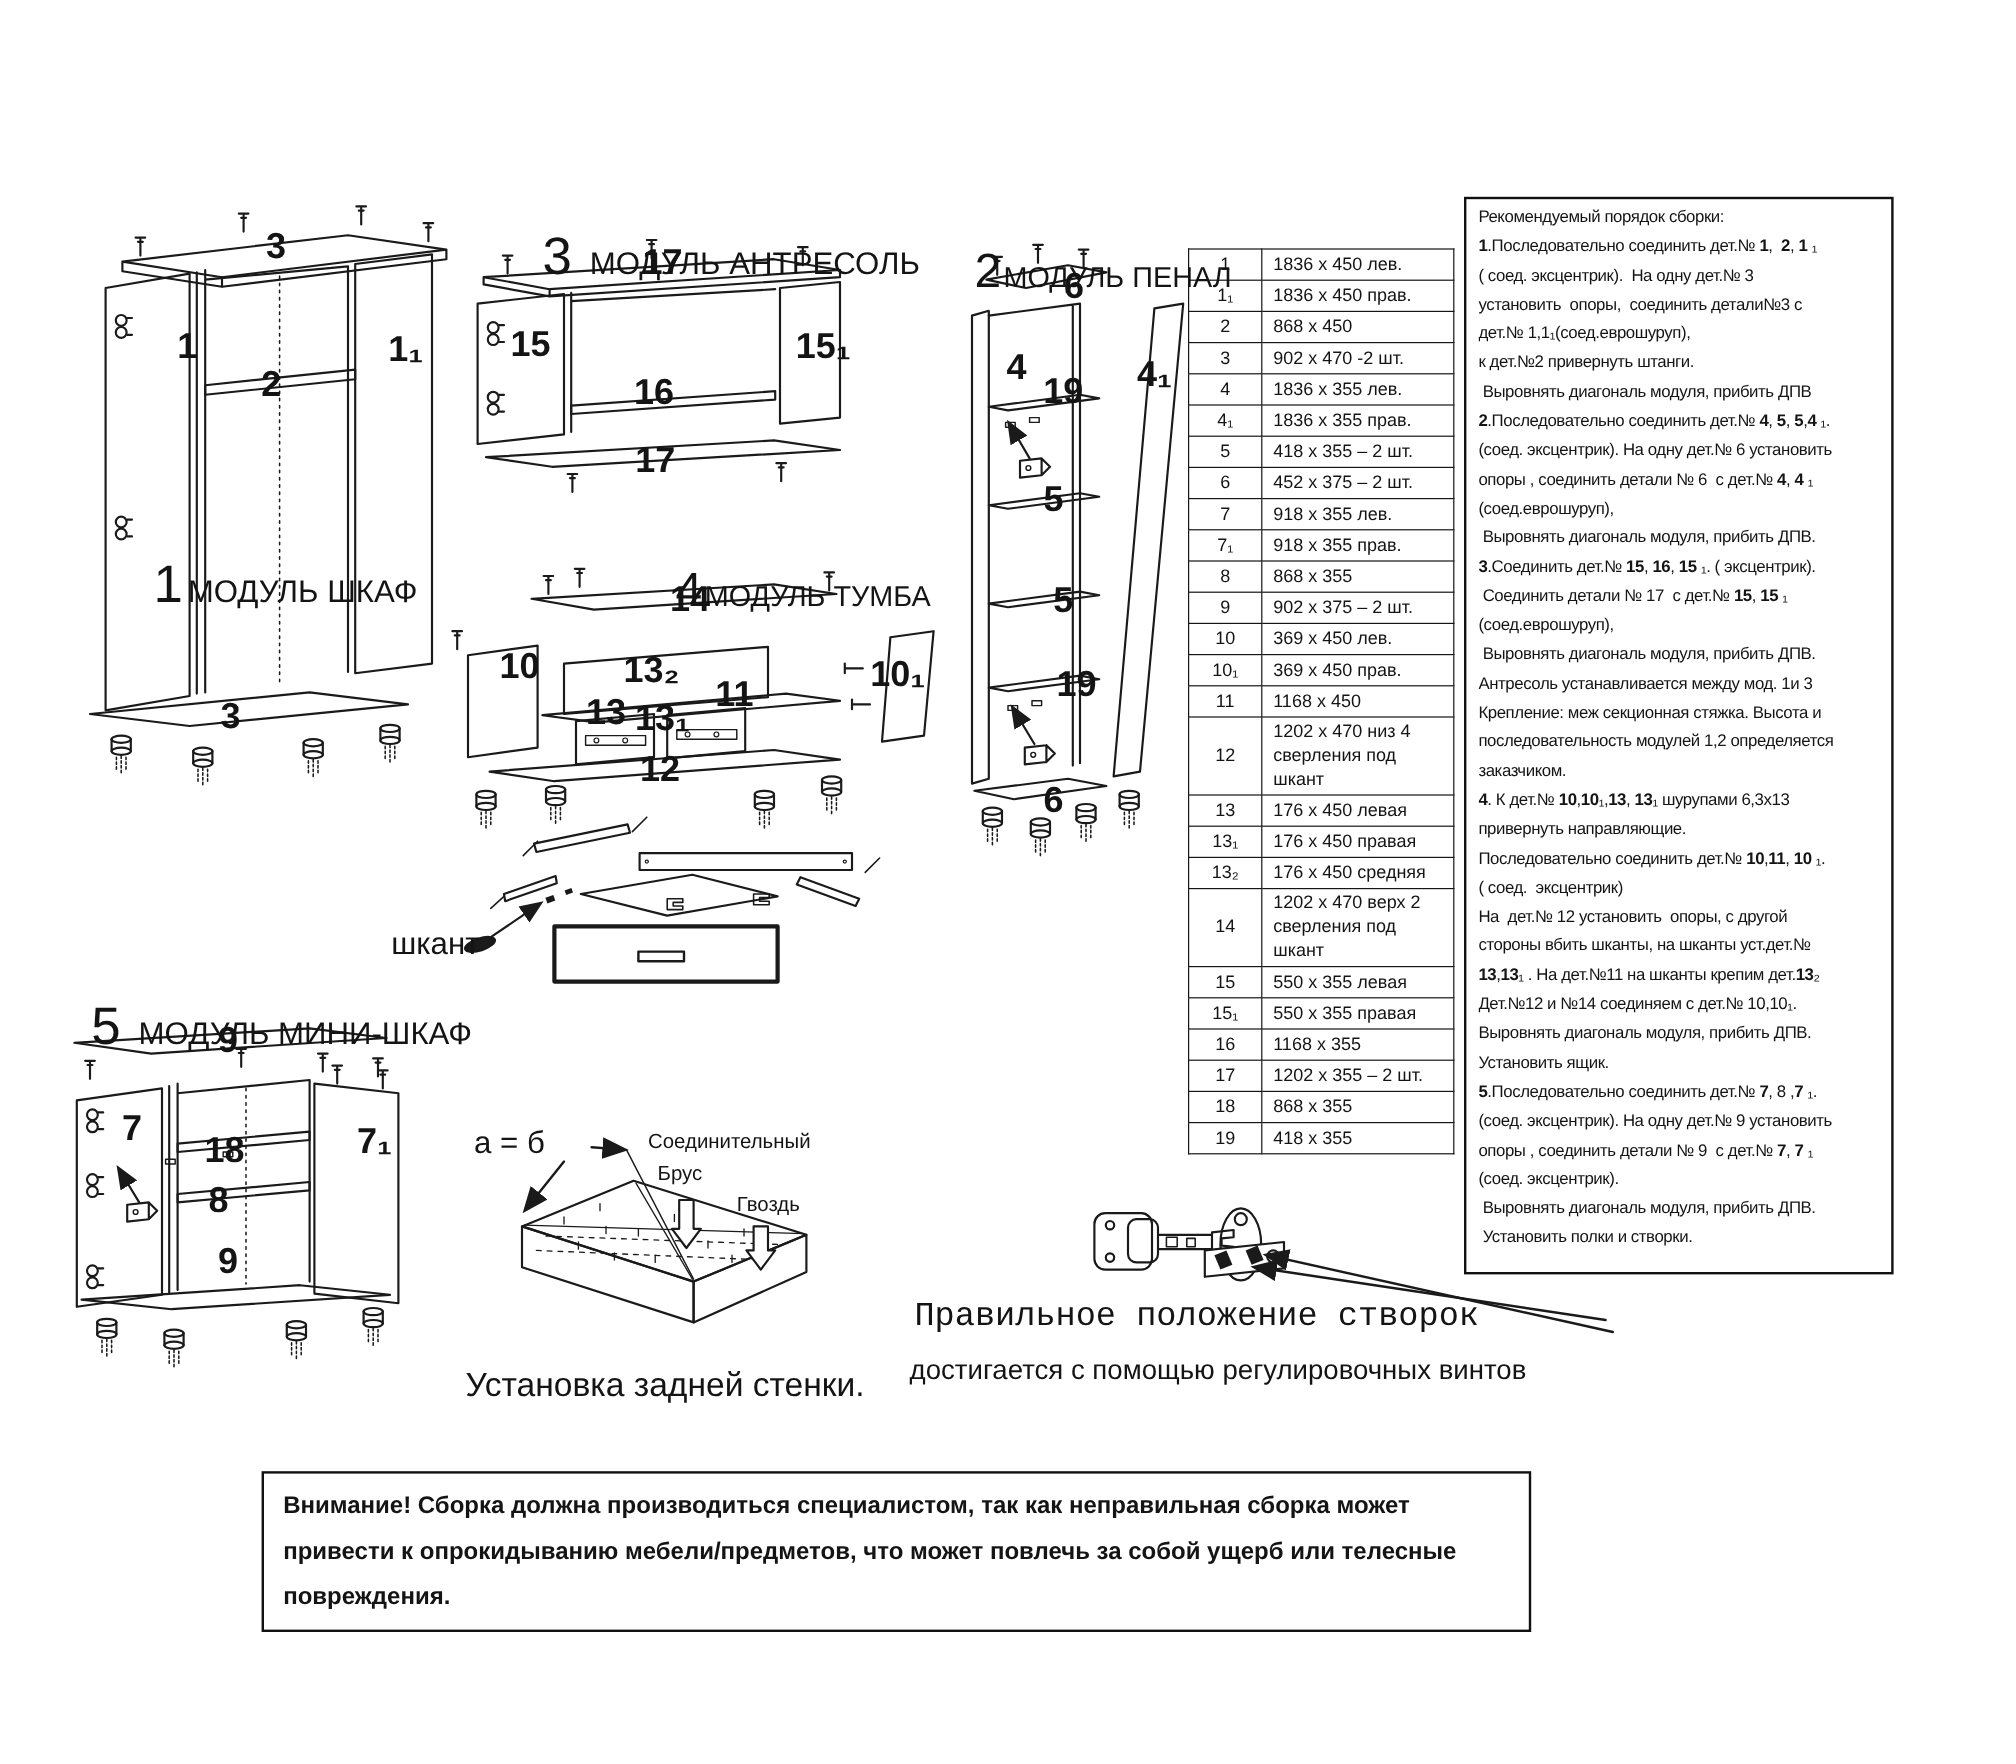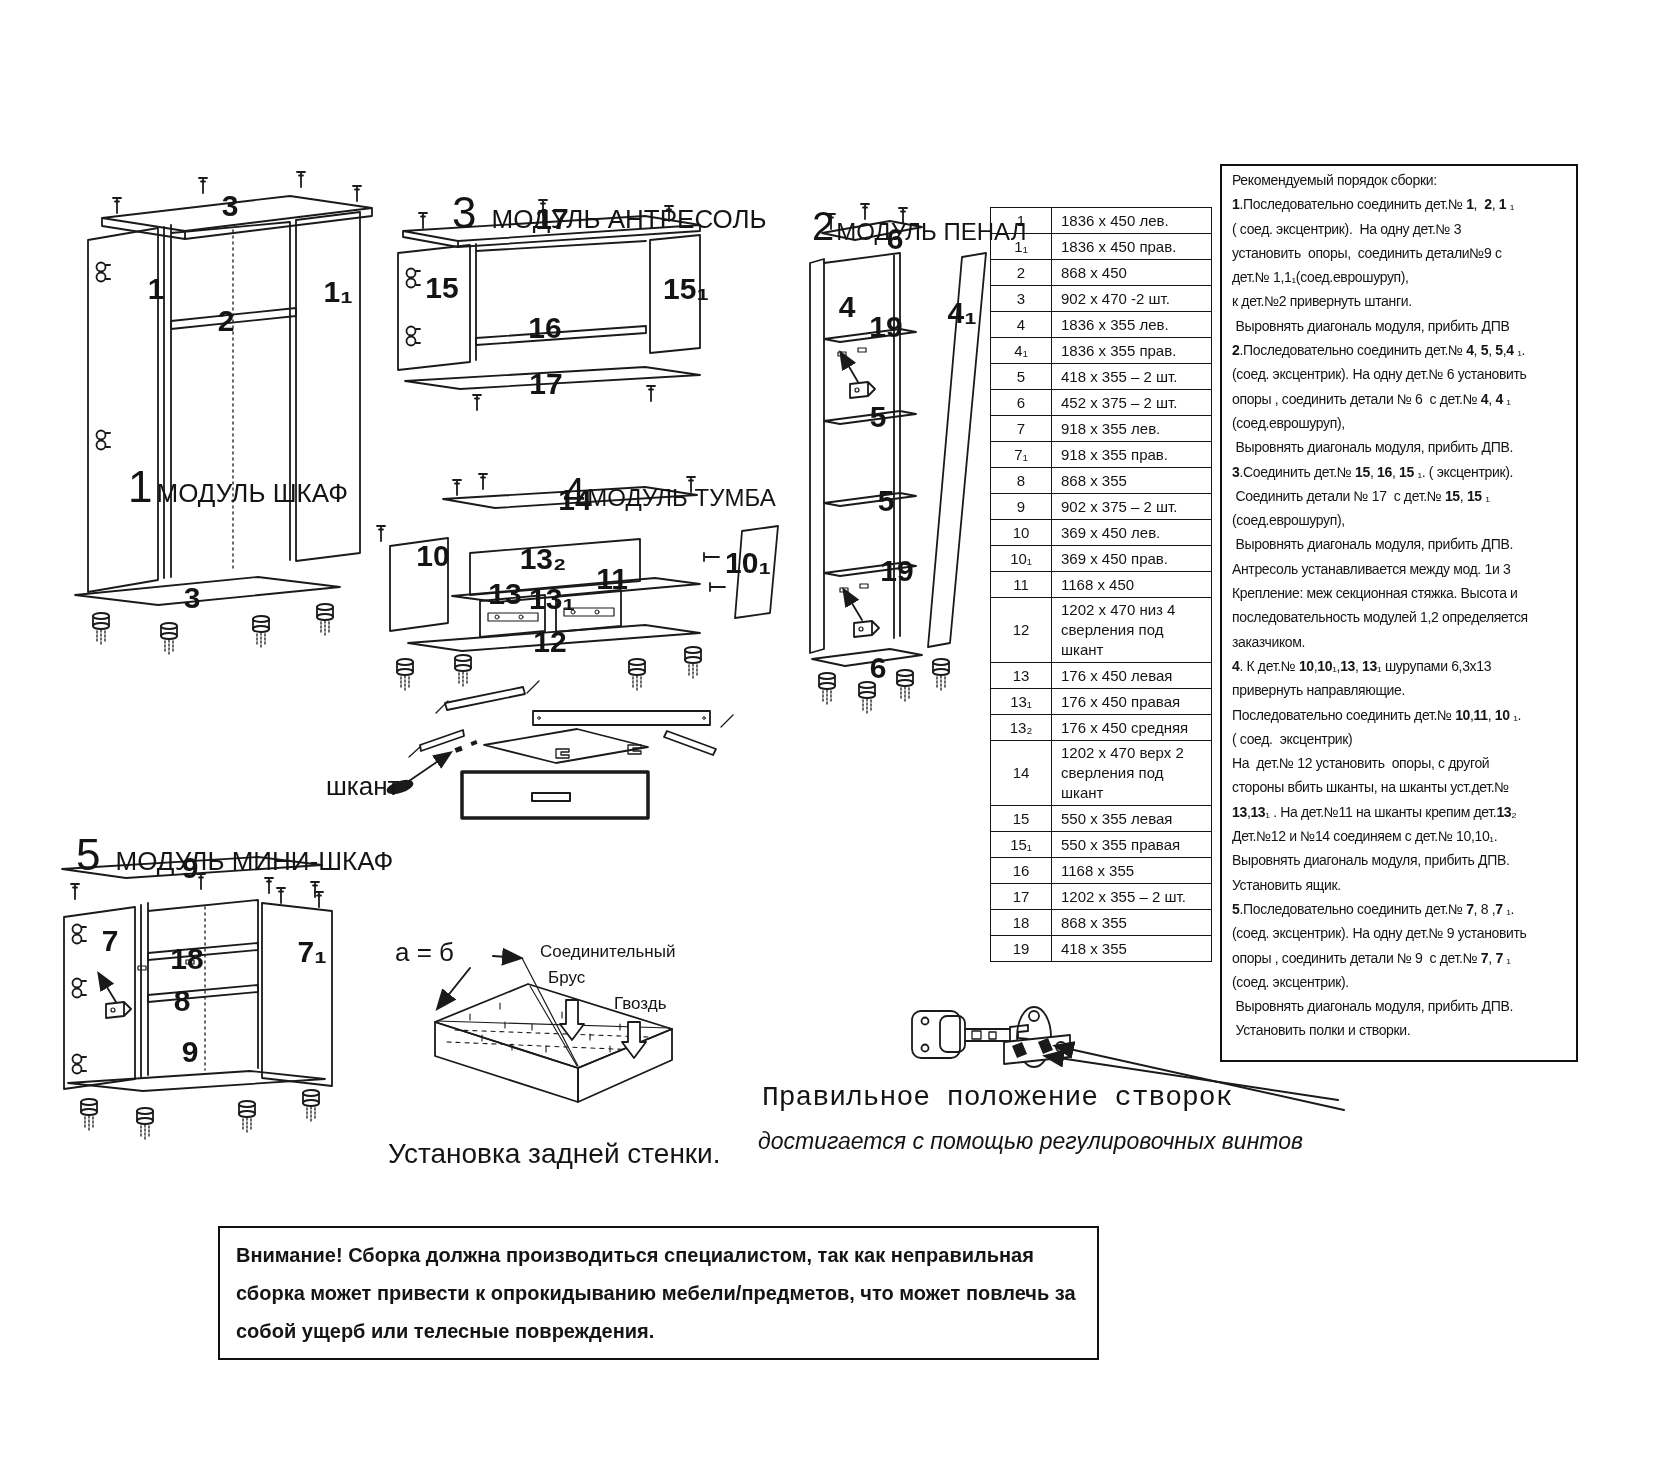--- a/index.html
+++ b/index.html
@@ -20,21 +20,21 @@
   .table-wrap table{border-collapse:collapse;width:100%;font-size:15px;}
   .table-wrap td{border:1.8px solid #151515;padding:2px 4px;line-height:20px;height:21px;
                  vertical-align:middle;}
   .table-wrap td.c0{width:52px;text-align:center;}
   .table-wrap td.c1{padding-left:9px;}
   
   .instr{position:absolute;left:1220px;top:164px;width:358px;height:898px;border:2px solid #111;
          box-sizing:border-box;padding:2px 4px 8px 10px;font-size:14px;letter-spacing:-0.35px;}
   .instr-line{white-space:pre;line-height:24.3px;overflow:hidden;}
   
-  .warning{position:absolute;left:218px;top:1226px;width:881px;box-sizing:border-box;
+  .warning{position:absolute;left:218px;top:1226px;width:1058px;box-sizing:border-box;
            border:2.5px solid #111;padding:8px 16px;font-size:20px;font-weight:bold;
            line-height:38px;}
   svg *{vector-effect:none;}
 </style>
 </head>
 <body>
 
 <div id="canvas">
 
   <svg id="art" width="1680" height="1470" viewBox="0 0 1680 1470" fill="none" stroke="#1a1a1a" stroke-width="1.8" stroke-linejoin="round" stroke-linecap="round">
@@ -305,21 +305,21 @@
 
   <div class="note" style="left:326px;top:772px;font-size:26px;">шкант</div>
 
   <div class="note" style="left:395px;top:938px;font-size:26px;">а = б</div>
   <div class="note" style="left:540px;top:942px;font-size:17px;">Соединительный</div>
   <div class="note" style="left:548px;top:968px;font-size:17px;">Брус</div>
   <div class="note" style="left:614px;top:994px;font-size:17px;">Гвоздь</div>
   <div class="note" style="left:388px;top:1138px;font-size:28px;">Установка задней стенки.</div>
 
   <div class="note" style="left:762px;top:1082px;font-size:28px;font-family:Liberation Mono, monospace;">Правильное положение створок</div>
-  <div class="note" style="left:758px;top:1128px;font-size:23px;font-style:italic;">достигается с помощью регулировочных винтов</div>
+  <div class="note" style="left:758px;top:1128px;font-size:23px;">достигается с помощью регулировочных винтов</div>
 
   <div class="table-wrap">
     <table>
       <tbody>
           <tr>
             <td class="c0">1</td>
             <td class="c1">1836 x 450 лев.</td>
           </tr>
           <tr>
             <td class="c0">1₁</td>
@@ -423,21 +423,21 @@
           </tr>
         </tbody>
     </table>
   </div>
 
   <div class="instr">
     <div class="instr-line">Рекомендуемый порядок сборки:</div>
     <div>
         <div class="instr-line"><span></span><span style="font-weight: bold;">1</span><span>.Последовательно соединить дет.№ </span><span style="font-weight: bold;">1</span><span>,  </span><span style="font-weight: bold;">2</span><span>, </span><span style="font-weight: bold;">1</span><span> ₁</span></div>
         <div class="instr-line"><span>( соед. эксцентрик).  На одну дет.№ 3</span></div>
-        <div class="instr-line"><span>установить  опоры,  соединить детали№9 с</span></div>
+        <div class="instr-line"><span>установить  опоры,  соединить детали№3 с</span></div>
         <div class="instr-line"><span>дет.№ 1,1₁(соед.еврошуруп),</span></div>
         <div class="instr-line"><span>к дет.№2 привернуть штанги.</span></div>
         <div class="instr-line"><span> Выровнять диагональ модуля, прибить ДПВ</span></div>
         <div class="instr-line"><span></span><span style="font-weight: bold;">2</span><span>.Последовательно соединить дет.№ </span><span style="font-weight: bold;">4</span><span>, </span><span style="font-weight: bold;">5</span><span>, </span><span style="font-weight: bold;">5</span><span>,</span><span style="font-weight: bold;">4</span><span> ₁.</span></div>
         <div class="instr-line"><span>(соед. эксцентрик). На одну дет.№ 6 установить</span></div>
         <div class="instr-line"><span>опоры , соединить детали № 6  с дет.№ </span><span style="font-weight: bold;">4</span><span>, </span><span style="font-weight: bold;">4</span><span> ₁</span></div>
         <div class="instr-line"><span>(соед.еврошуруп),</span></div>
         <div class="instr-line"><span> Выровнять диагональ модуля, прибить ДПВ.</span></div>
         <div class="instr-line"><span></span><span style="font-weight: bold;">3</span><span>.Соединить дет.№ </span><span style="font-weight: bold;">15</span><span>, </span><span style="font-weight: bold;">16</span><span>, </span><span style="font-weight: bold;">15</span><span> ₁. ( эксцентрик).</span></div>
         <div class="instr-line"><span> Соединить детали № 17  с дет.№ </span><span style="font-weight: bold;">15</span><span>, </span><span style="font-weight: bold;">15</span><span> ₁</span></div>

